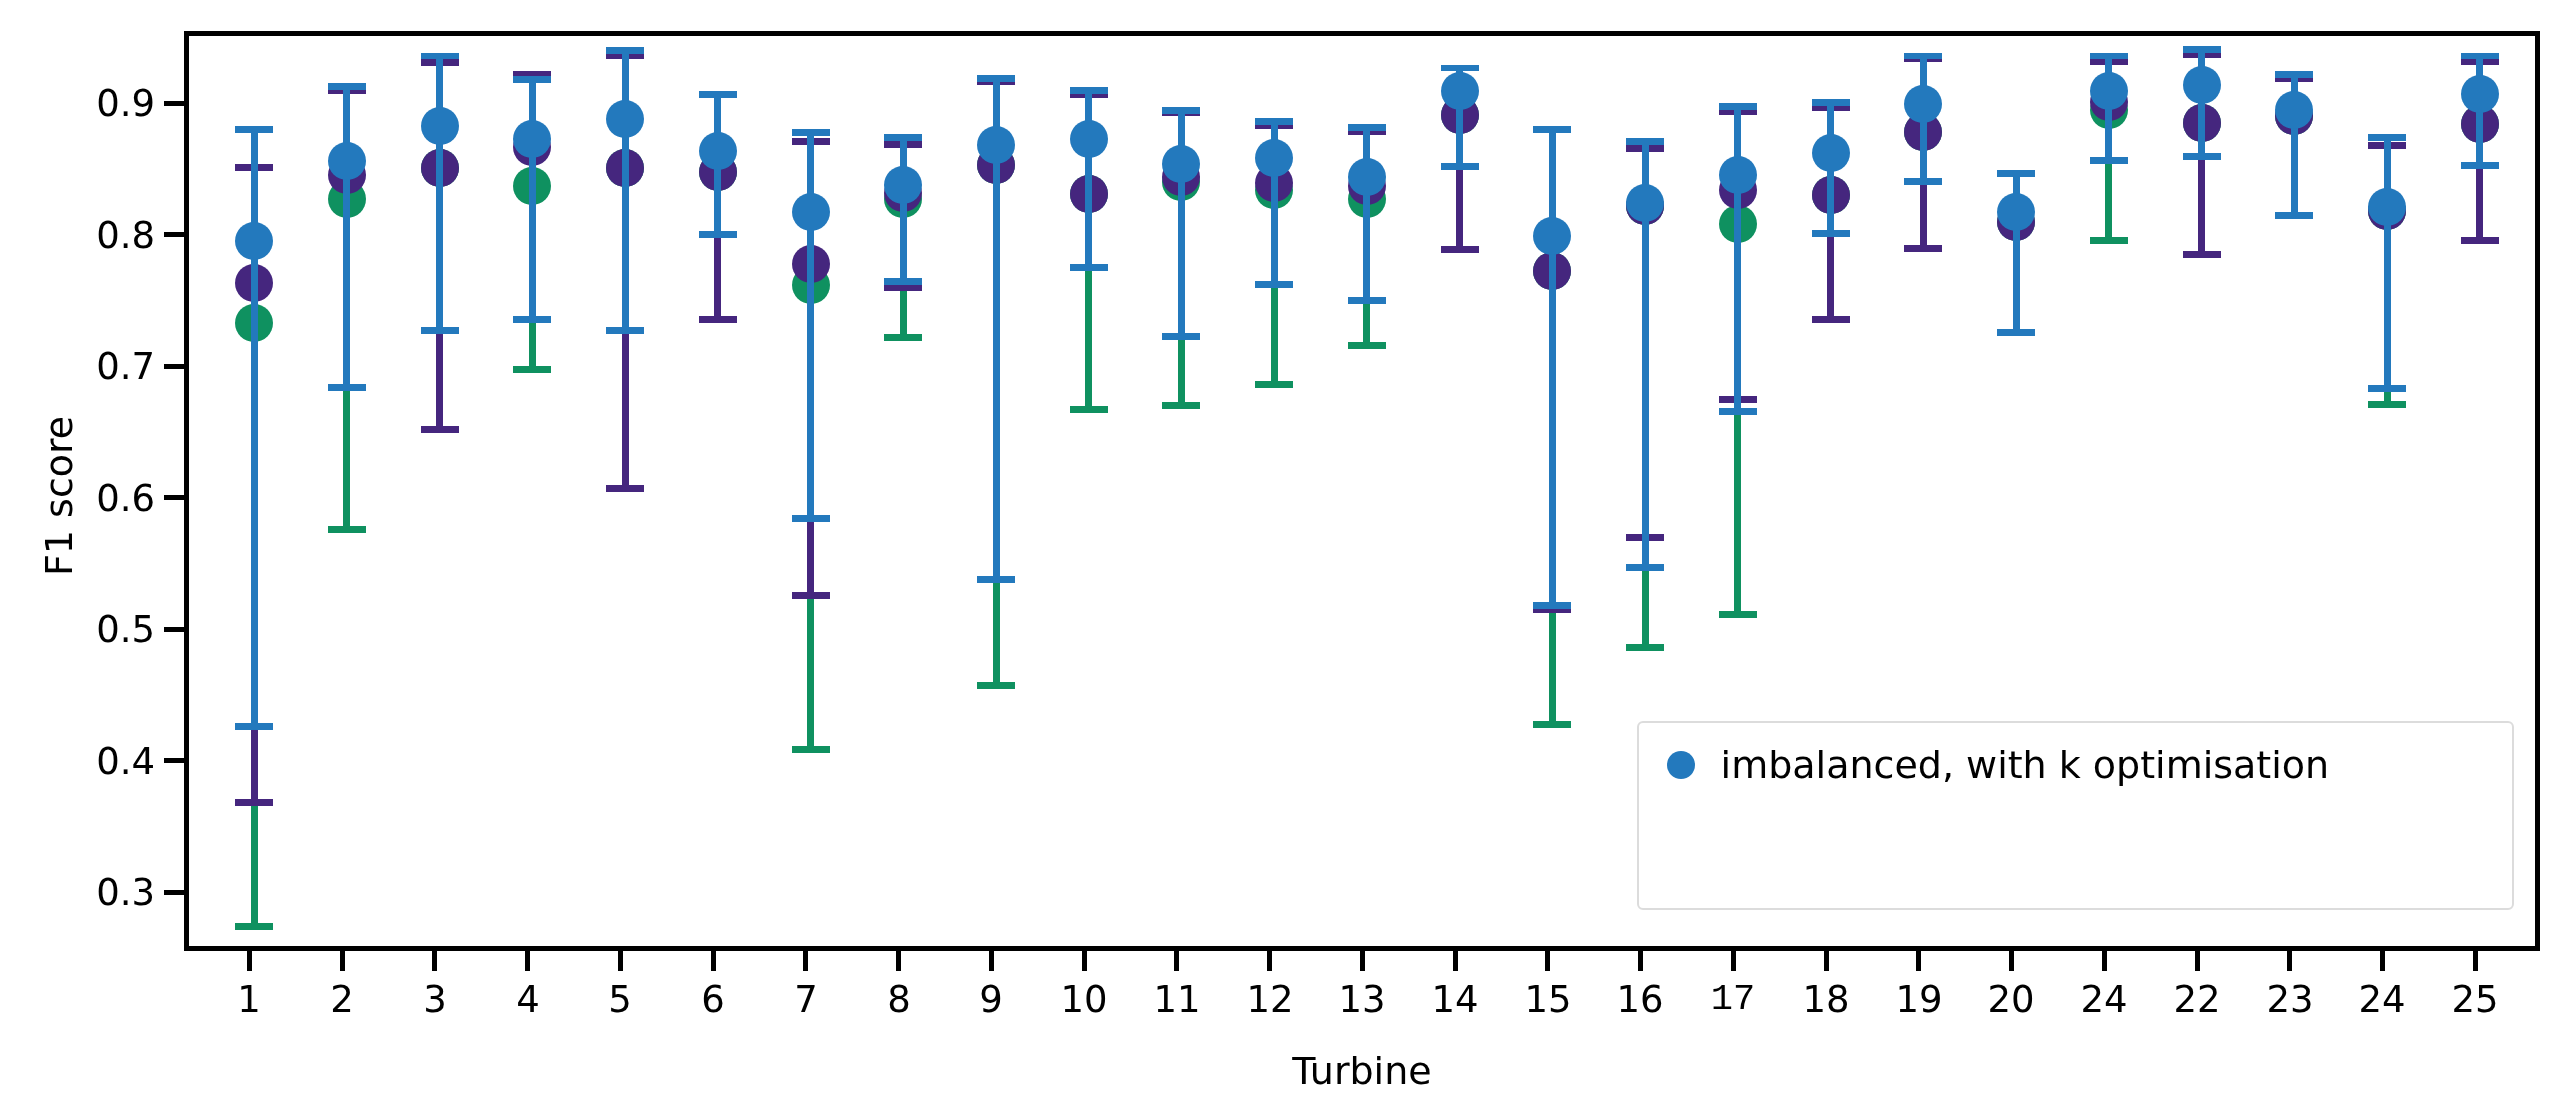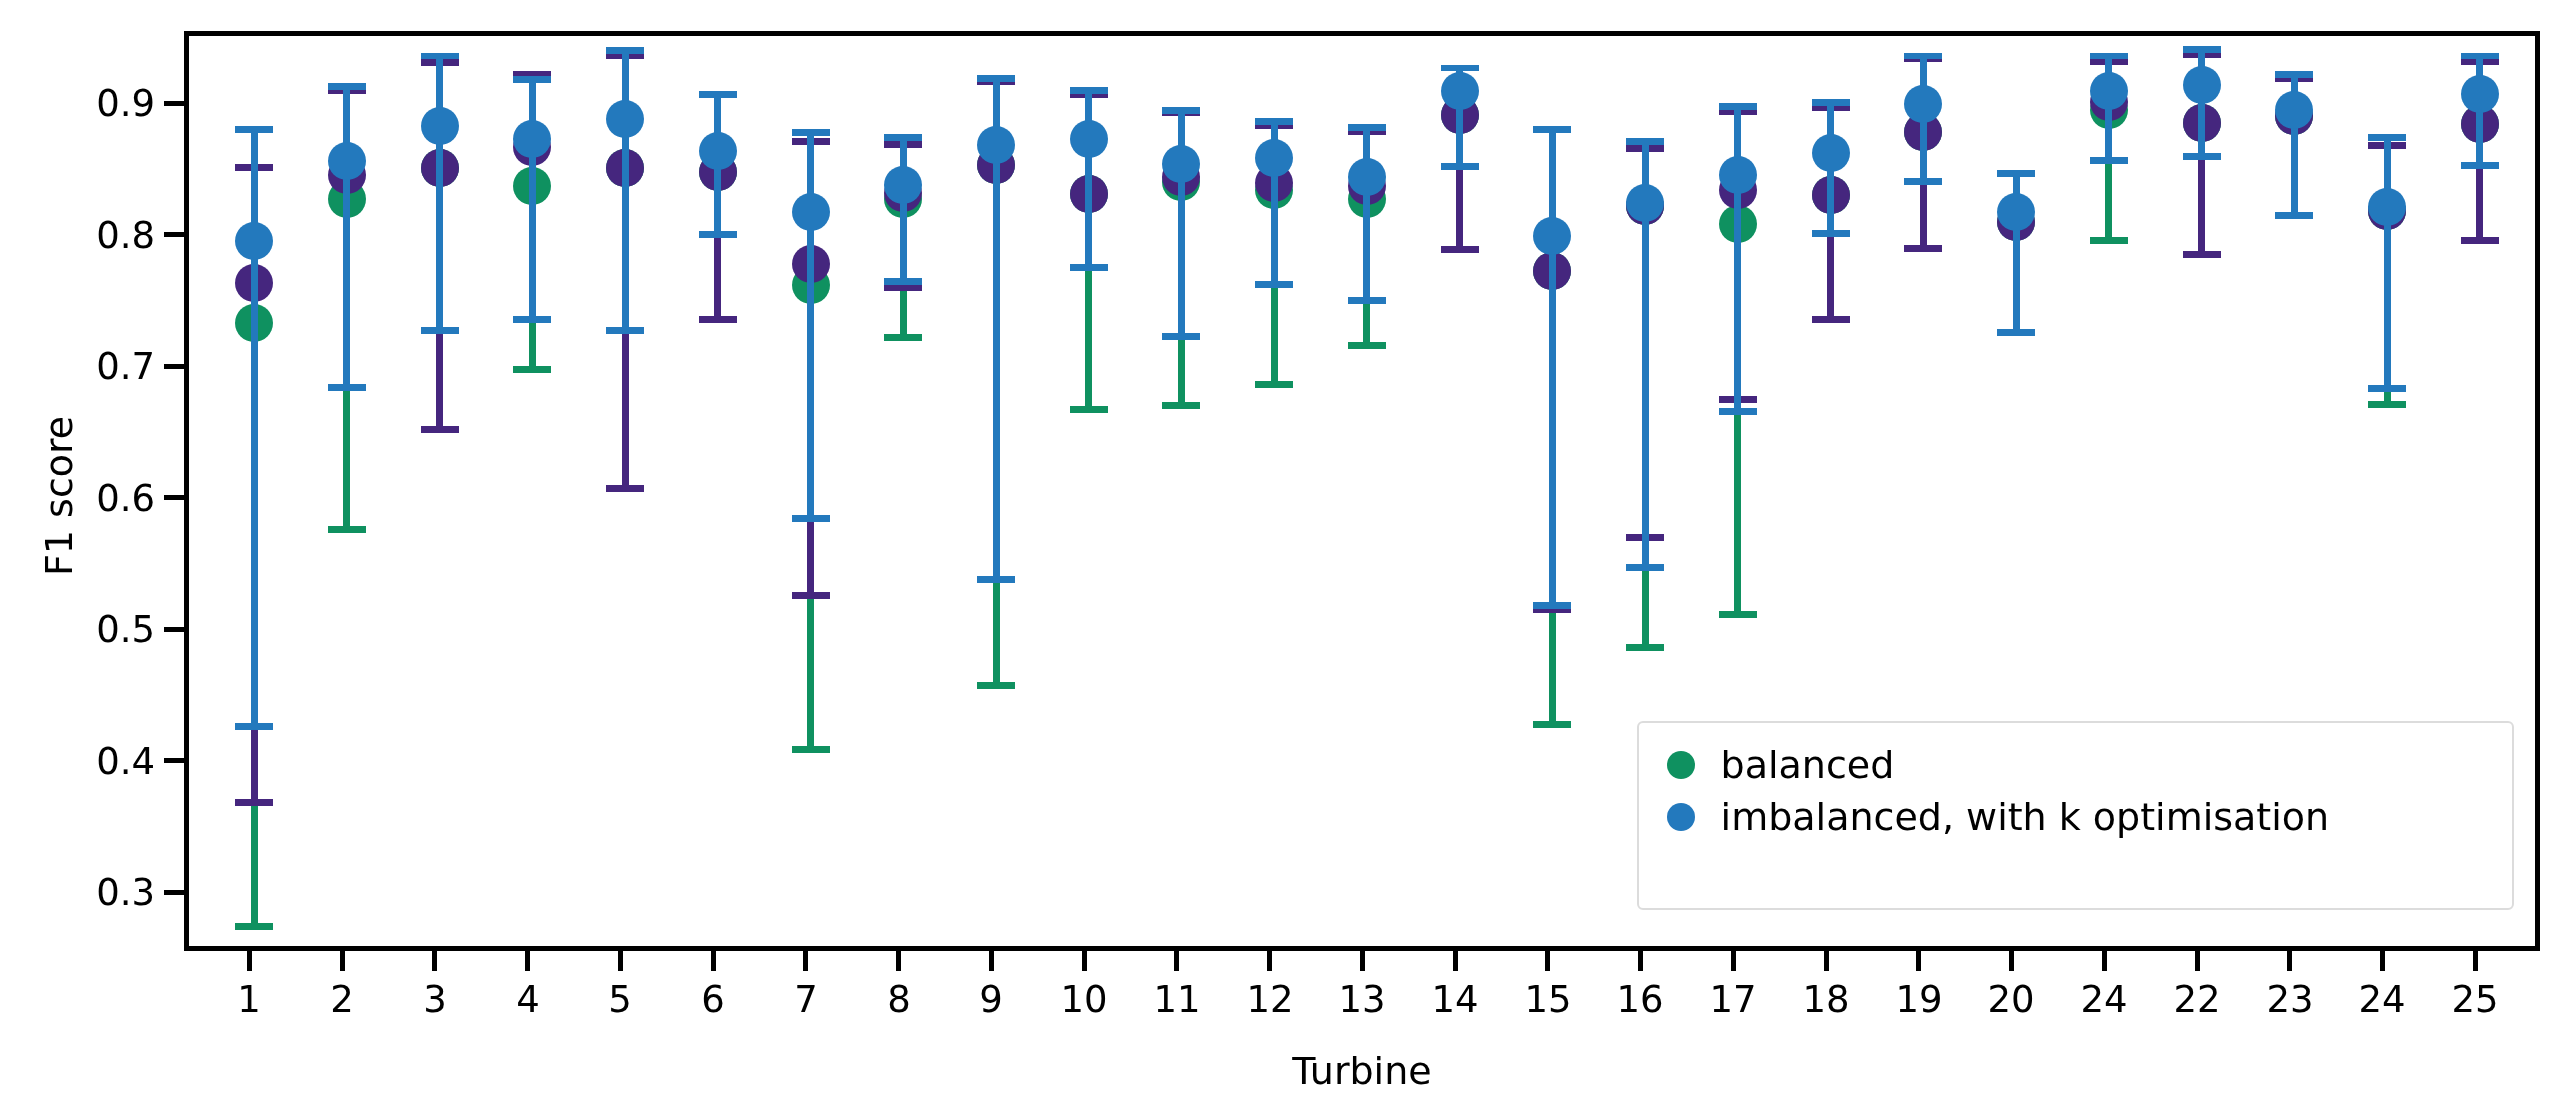--- a/index.html
+++ b/index.html
@@ -72,21 +72,21 @@
       <div class="xtick-label" style="left: 1270px; top: 978px;">12</div>
       <div class="xtick-mark" style="left: 1360px; top: 951px;"></div>
       <div class="xtick-label" style="left: 1362px; top: 978px;">13</div>
       <div class="xtick-mark" style="left: 1453px; top: 951px;"></div>
       <div class="xtick-label" style="left: 1455px; top: 978px;">14</div>
       <div class="xtick-mark" style="left: 1545px; top: 951px;"></div>
       <div class="xtick-label" style="left: 1548px; top: 978px;">15</div>
       <div class="xtick-mark" style="left: 1638px; top: 951px;"></div>
       <div class="xtick-label" style="left: 1640px; top: 978px; text-align: right;">16</div>
       <div class="xtick-mark" style="left: 1731px; top: 951px;"></div>
-      <div class="xtick-label" style="left: 1733px; top: 978px;">17</div>
+      <div class="xtick-label" style="left: 1733px; top: 978px; font-family: Liberation Mono, monospace;">17</div>
       <div class="xtick-mark" style="left: 1824px; top: 951px;"></div>
       <div class="xtick-label" style="left: 1826px; top: 978px;">18</div>
       <div class="xtick-mark" style="left: 1916px; top: 951px;"></div>
       <div class="xtick-label" style="left: 1919px; top: 978px;">19</div>
       <div class="xtick-mark" style="left: 2009px; top: 951px;"></div>
       <div class="xtick-label" style="left: 2011px; top: 978px;">20</div>
       <div class="xtick-mark" style="left: 2102px; top: 951px;"></div>
       <div class="xtick-label" style="left: 2104px; top: 978px;">24</div>
       <div class="xtick-mark" style="left: 2195px; top: 951px;"></div>
       <div class="xtick-label" style="left: 2197px; top: 978px;">22</div>
@@ -398,22 +398,18 @@
         <div class="dot" style="left: 2179px; top: 152px; width: 38px; height: 38px; background: rgb(35, 121, 189);"></div>
         <div class="series-line" style="left: 2287px; top: 20px; height: 109px; background: rgb(35, 121, 189);"></div>
         <div class="cap" style="left: 2272px; top: 16.7px; width: 38px; background: rgb(35, 121, 189);"></div>
         <div class="cap" style="left: 2272px; top: 126px; width: 38px; background: rgb(35, 121, 189);"></div>
         <div class="dot" style="left: 2272px; top: 39px; width: 38px; height: 38px; background: rgb(35, 121, 189);"></div>
       </div>
   </div>
 
   <div id="legend" style="left: 1637px; top: 721px; width: 877px; height: 189px; padding: 16px 0px;">
       <div class="legend-row">
-        <span class="legend-swatch" style="background: rgb(15, 145, 96);"></span>
-        <span class="legend-text">balanced</span>
-      </div>
-      <div class="legend-row">
         <span class="legend-swatch" style="background: rgb(35, 121, 189);"></span>
         <span class="legend-text">imbalanced, with k optimisation</span>
       </div>
     </div>
 </div>
 
 
 </body></html>

